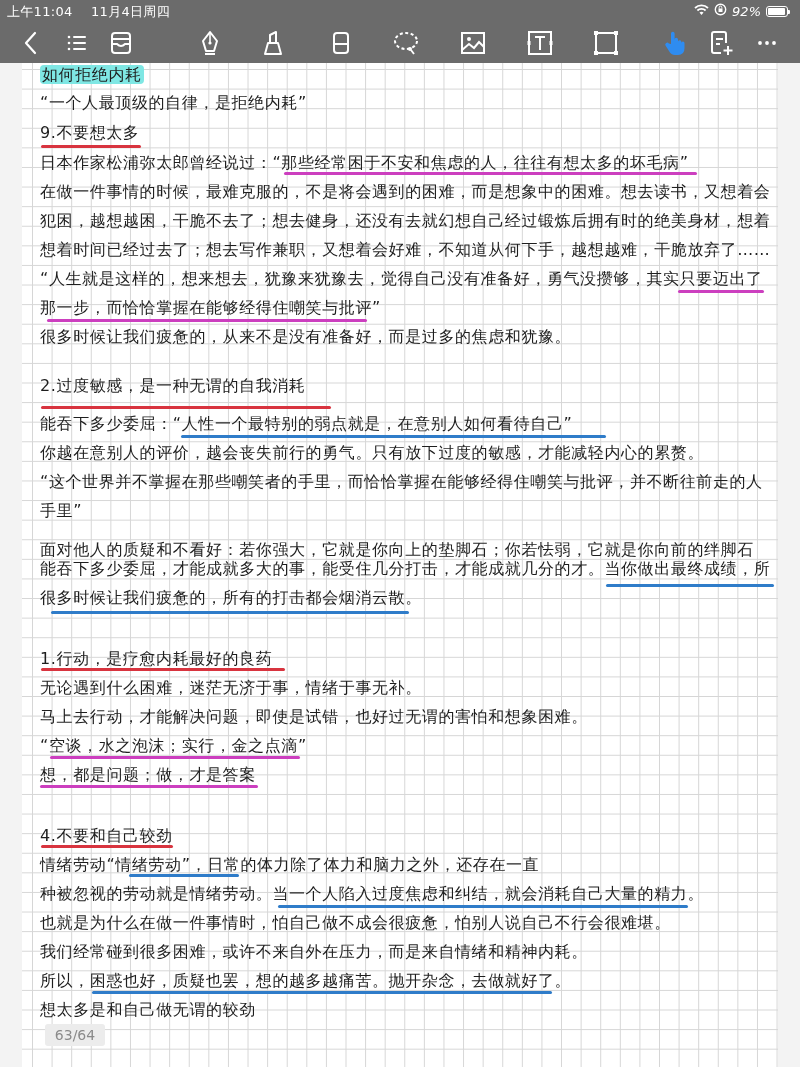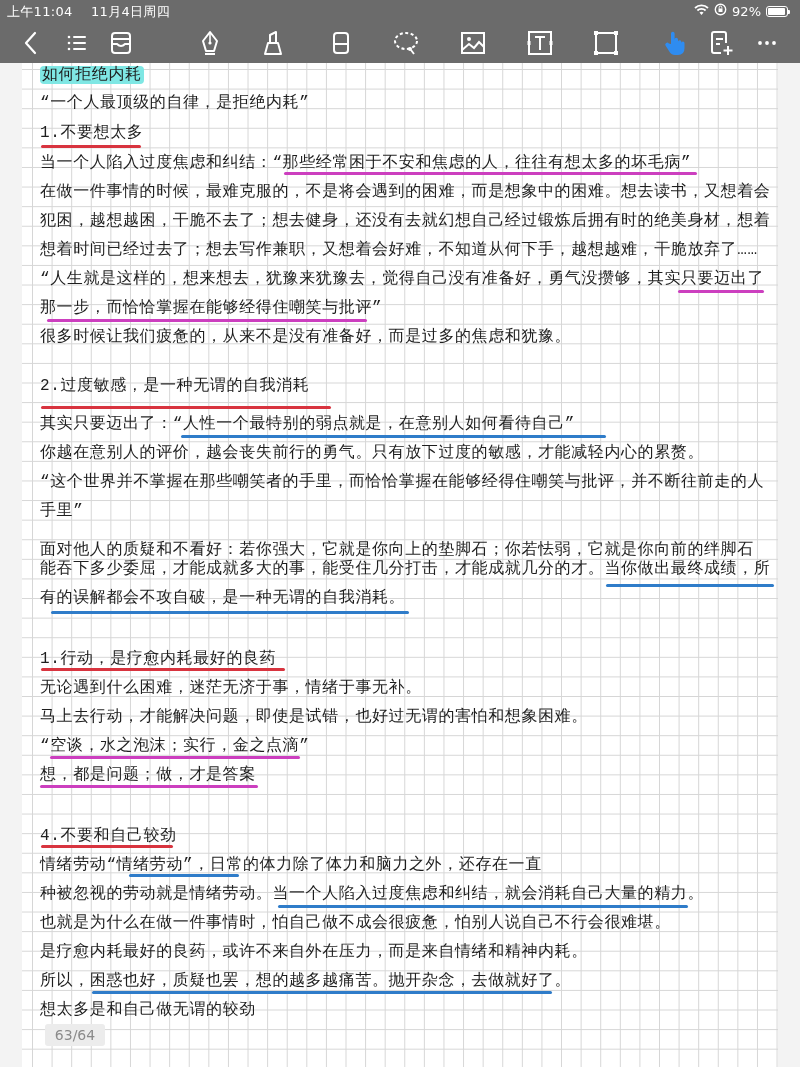--- a/index.html
+++ b/index.html
@@ -3,41 +3,41 @@
 <meta charset="utf-8">
 <style>
   * { box-sizing: border-box; margin: 0; padding: 0; }
   html, body { width: 800px; height: 1067px; overflow: hidden; background: #6c6c6c; }
   body { font-family: "DejaVu Sans", "Liberation Sans", sans-serif; position: relative; }
 
   .topbar { position: absolute; left: 0; top: 0; width: 800px; height: 63px; background: #6b6b6b; }
   .statusbar { position: absolute; left: 0; top: 0; width: 800px; height: 22px; color: #fff; font-size: 13px; }
   .status-left { position: absolute; left: 7px; top: 3px; letter-spacing: 0.3px; }
   .status-left span { margin-right: 14px; }
-  .status-right { position: absolute; right: 12px; top: 3px; display: flex; align-items: center; gap: 5px; }
+  .status-right { position: absolute; right: 12px; top: 3px; display: flex; align-items: center; gap: 5px; font-style: italic; }
   .battery { width: 22px; height: 11px; border: 1px solid #fff; border-radius: 3px; position: relative; padding: 1px; }
   .battery::after { content: ""; position: absolute; right: -3px; top: 3px; width: 2px; height: 4px; background: #fff; border-radius: 0 1px 1px 0; }
   .battery-fill { height: 100%; width: 92%; background: #fff; border-radius: 1px; }
 
   .toolbar { position: absolute; left: 0; top: 26px; width: 800px; height: 36px; }
   .tool { position: absolute; top: 0; width: 34px; height: 34px; display: flex; align-items: center; justify-content: center; }
   .tool svg { width: 28px; height: 28px; }
 
   .page { position: absolute; left: 22px; top: 63px; width: 756px; height: 1004px; background: #ffffff;
     background-image:
       linear-gradient(to right, #d6d6d6 1px, transparent 1px),
       linear-gradient(to bottom, #d6d6d6 1px, transparent 1px);
     background-size: 19.6px 19.6px;
     background-position: 10px 6px;
   }
   .margin-left { position: absolute; left: 0; top: 63px; width: 22px; height: 1004px; background: #f3f3f3; }
   .margin-right { position: absolute; right: 0; top: 63px; width: 22px; height: 1004px; background: #f3f3f3; }
 
   .content { position: absolute; left: 40px; top: 63px; width: 740px; }
-  .line { position: absolute; left: 0; white-space: nowrap; font-size: 16px; color: #1e1e1e; height: 23px; line-height: 24px; letter-spacing: 0.6px; font-family: Liberation Mono, monospace; }
+  .line { position: absolute; left: 0; white-space: nowrap; font-size: 16px; color: #1e1e1e; height: 23px; line-height: 24px; letter-spacing: 0.6px; }
   .hl-title { background: #7fe7e4; border-radius: 4px; padding: 0 2px; }
 
   .ul { position: absolute; height: 3px; border-radius: 2px; }
   .ul.red { background: #d8343f; }
   .ul.pink { background: #cc3fbf; }
   .ul.blue { background: #2f7cc9; }
 
   .page-indicator { position: absolute; left: 45px; top: 1024px; width: 60px; height: 22px; background: #ececec; color: #8a8a8a; font-size: 14px; line-height: 22px; text-align: center; border-radius: 3px; }
 </style>
 </head>
@@ -172,61 +172,61 @@
   </div>
 </div>
 
 <div class="margin-left"></div>
 <div class="margin-right"></div>
 <div class="page"></div>
 
 <div class="content">
   <div class="line" style="top:0px"><span class="hl-title">如何拒绝内耗</span></div>
   <div class="line" style="top:28px">“一个人最顶级的自律，是拒绝内耗”</div>
-  <div class="line" style="top:58px">1.不要想太多</div>
+  <div class="line" style="top:58px">9.不要想太多</div>
   <div class="ul red" style="left:1px;top:82px;width:100px"></div>
-  <div class="line" style="top:88px">当一个人陷入过度焦虑和纠结：“那些经常困于不安和焦虑的人，往往有想太多的坏毛病”</div>
+  <div class="line" style="top:88px">日本作家松浦弥太郎曾经说过：“那些经常困于不安和焦虑的人，往往有想太多的坏毛病”</div>
   <div class="ul pink" style="left:244px;top:109px;width:413px"></div>
   <div class="line" style="top:117px">在做一件事情的时候，最难克服的，不是将会遇到的困难，而是想象中的困难。想去读书，又想着会</div>
   <div class="line" style="top:146px">犯困，越想越困，干脆不去了；想去健身，还没有去就幻想自己经过锻炼后拥有时的绝美身材，想着</div>
   <div class="line" style="top:175px">想着时间已经过去了；想去写作兼职，又想着会好难，不知道从何下手，越想越难，干脆放弃了……</div>
   <div class="line" style="top:204px">“人生就是这样的，想来想去，犹豫来犹豫去，觉得自己没有准备好，勇气没攒够，其实只要迈出了</div>
   <div class="ul pink" style="left:638px;top:227px;width:86px"></div>
   <div class="line" style="top:233px">那一步，而恰恰掌握在能够经得住嘲笑与批评”</div>
   <div class="ul pink" style="left:7px;top:256px;width:320px"></div>
   <div class="line" style="top:262px">很多时候让我们疲惫的，从来不是没有准备好，而是过多的焦虑和犹豫。</div>
 
   <div class="line" style="top:311px">2.过度敏感，是一种无谓的自我消耗</div>
   <div class="ul red" style="left:1px;top:343px;width:290px"></div>
-  <div class="line" style="top:349px">其实只要迈出了：“人性一个最特别的弱点就是，在意别人如何看待自己”</div>
+  <div class="line" style="top:349px">能吞下多少委屈：“人性一个最特别的弱点就是，在意别人如何看待自己”</div>
   <div class="ul blue" style="left:141px;top:372px;width:425px"></div>
   <div class="line" style="top:378px">你越在意别人的评价，越会丧失前行的勇气。只有放下过度的敏感，才能减轻内心的累赘。</div>
   <div class="line" style="top:407px">“这个世界并不掌握在那些嘲笑者的手里，而恰恰掌握在能够经得住嘲笑与批评，并不断往前走的人</div>
   <div class="line" style="top:436px">手里”</div>
   <div class="line" style="top:475px">面对他人的质疑和不看好：若你强大，它就是你向上的垫脚石；你若怯弱，它就是你向前的绊脚石</div>
   <div class="line" style="top:494px">能吞下多少委屈，才能成就多大的事，能受住几分打击，才能成就几分的才。当你做出最终成绩，所</div>
   <div class="ul blue" style="left:566px;top:521px;width:168px"></div>
-  <div class="line" style="top:523px">有的误解都会不攻自破，是一种无谓的自我消耗。</div>
+  <div class="line" style="top:523px">很多时候让我们疲惫的，所有的打击都会烟消云散。</div>
   <div class="ul blue" style="left:11px;top:548px;width:358px"></div>
 
   <div class="line" style="top:584px">1.行动，是疗愈内耗最好的良药</div>
   <div class="ul red" style="left:1px;top:605px;width:244px"></div>
   <div class="line" style="top:613px">无论遇到什么困难，迷茫无济于事，情绪于事无补。</div>
   <div class="line" style="top:642px">马上去行动，才能解决问题，即使是试错，也好过无谓的害怕和想象困难。</div>
   <div class="line" style="top:671px">“空谈，水之泡沫；实行，金之点滴”</div>
   <div class="ul pink" style="left:10px;top:693px;width:250px"></div>
   <div class="line" style="top:700px">想，都是问题；做，才是答案</div>
   <div class="ul pink" style="left:0px;top:722px;width:218px"></div>
 
   <div class="line" style="top:761px">4.不要和自己较劲</div>
   <div class="ul red" style="left:1px;top:782px;width:132px"></div>
   <div class="line" style="top:790px">情绪劳动“情绪劳动”，日常的体力除了体力和脑力之外，还存在一直</div>
   <div class="ul blue" style="left:89px;top:811px;width:110px"></div>
   <div class="line" style="top:819px">种被忽视的劳动就是情绪劳动。当一个人陷入过度焦虑和纠结，就会消耗自己大量的精力。</div>
   <div class="ul blue" style="left:238px;top:842px;width:410px"></div>
   <div class="line" style="top:848px">也就是为什么在做一件事情时，怕自己做不成会很疲惫，怕别人说自己不行会很难堪。</div>
-  <div class="line" style="top:877px">是疗愈内耗最好的良药，或许不来自外在压力，而是来自情绪和精神内耗。</div>
+  <div class="line" style="top:877px">我们经常碰到很多困难，或许不来自外在压力，而是来自情绪和精神内耗。</div>
   <div class="line" style="top:906px">所以，困惑也好，质疑也罢，想的越多越痛苦。抛开杂念，去做就好了。</div>
   <div class="ul blue" style="left:52px;top:928px;width:460px"></div>
   <div class="line" style="top:935px">想太多是和自己做无谓的较劲</div>
 </div>
 
 <div class="page-indicator">63/64</div>
 
 </body></html>

